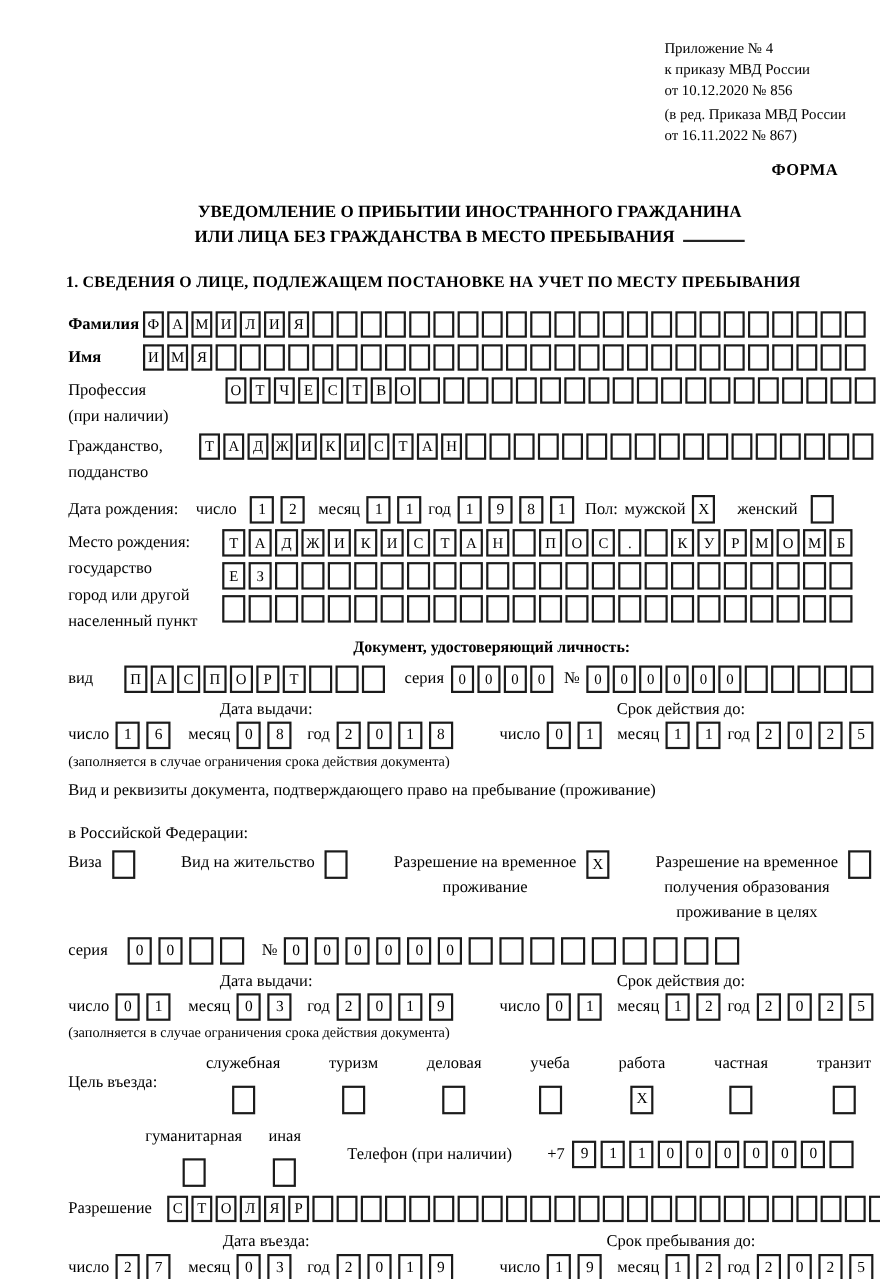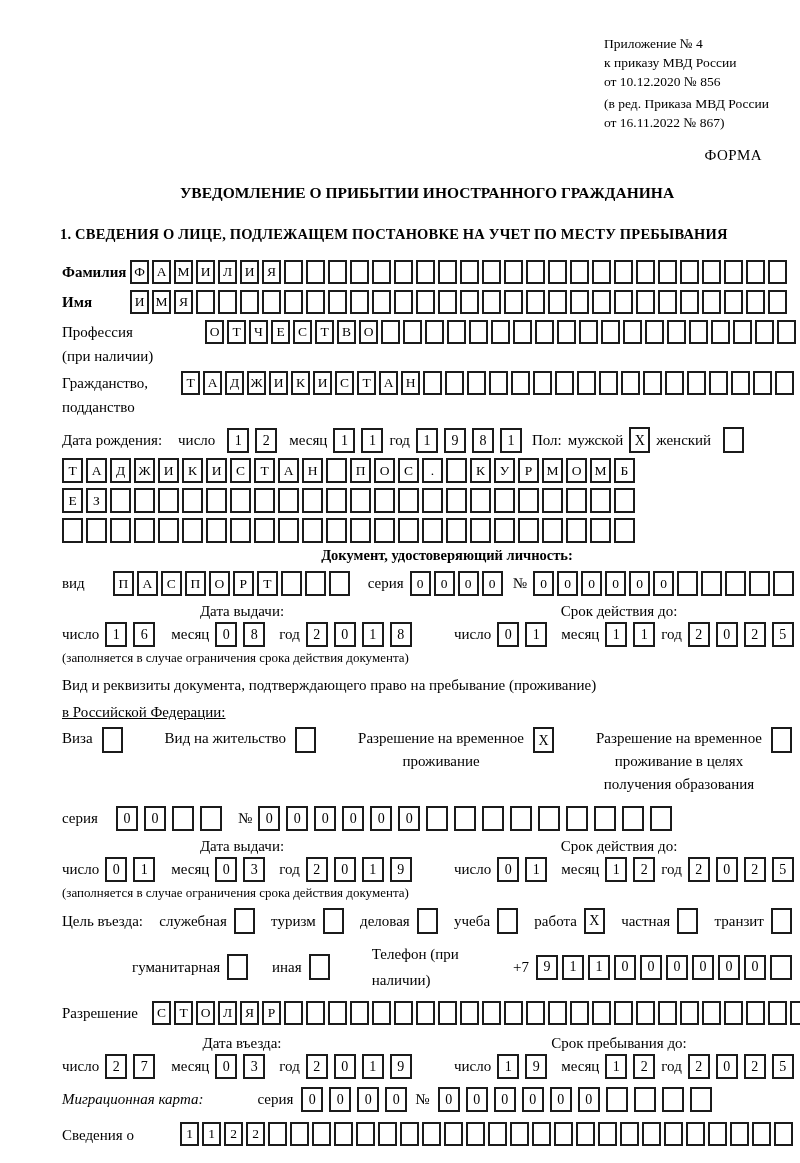--- a/index.html
+++ b/index.html
@@ -2,21 +2,21 @@
 <html><head>
 <meta charset="utf-8">
 <style>
   html,body{margin:0;padding:0;background:#ffffff;color:#000;}
   body{font-family:"Liberation Serif", serif;}
   .page{position:relative;width:800px;height:1163px;box-sizing:border-box;
         padding:34px 8px 0 62px;overflow:hidden;background:#fff;}
   
   .hdr{width:184px;margin-left:auto;margin-right:4px;font-size:13.5px;line-height:19px;}
   .hdr-ed{margin-top:3px;}
-  .forma{font-weight:normal;text-align:right;margin:15px 30px 0 0;font-size:15px;letter-spacing:.4px;}
+  .forma{font-weight:bold;text-align:right;margin:15px 30px 0 0;font-size:15px;letter-spacing:.4px;}
   
   .title{text-align:center;font-weight:bold;font-size:15.5px;line-height:23px;margin-top:17px;}
   .blankline{display:inline-block;width:56px;height:13px;border-bottom:2px solid #222;margin-left:8px;}
   .sec{font-weight:bold;font-size:14.5px;margin:22px 0 17px -2px;letter-spacing:.2px;white-space:nowrap;}
   
   .row{display:flex;align-items:flex-start;margin-bottom:6px;font-size:15px;line-height:24px;}
   .lbl{flex:0 0 auto;}
   .w68{width:68px;font-weight:bold;} .w143{width:143px;} .w119{width:119px;} .w140{width:140px;}
   .mlbl div{line-height:24px;}
   .boxes{display:flex;gap:3px;flex-wrap:nowrap;}
@@ -38,21 +38,21 @@
   .drow{display:flex;align-items:center;gap:6px;line-height:25px;}
   .note{font-size:13px;margin:3px 2px 7px 0;}
   
   .opt-row{display:flex;align-items:flex-start;justify-content:space-between;font-size:15px;
            line-height:23px;margin:2px 0 10px 0;}
   .opt{display:flex;align-items:flex-start;gap:9px;}
   .opt-text{text-align:center;}
   
   .purpose-row{display:flex;align-items:center;justify-content:space-between;font-size:15px;
                margin-bottom:7px;line-height:26px;}
-  .pgroup{display:flex;align-items:center;gap:7px;}
+  .pgroup{display:flex;align-items:center;gap:7px;flex-direction:column;}
   .purpose-row2{display:flex;align-items:center;font-size:15px;margin:0 0 8px 70px;line-height:26px;}
   
   .mig{display:flex;align-items:center;gap:8px;font-size:15px;margin:8px 0 10px 0;line-height:25px;}
   
   .rep{display:flex;font-size:15px;}
   .rep-lbl{flex:0 0 auto;width:118px;line-height:26px;}
   .rep-main{flex:1;}
 </style>
 </head>
 <body>
@@ -63,20 +63,21 @@
     <div>Приложение № 4</div>
     <div>к приказу МВД России</div>
     <div>от 10.12.2020 № 856</div>
     <div class="hdr-ed">(в ред. Приказа МВД России</div>
     <div>от 16.11.2022 № 867)</div>
   </div>
   <div class="forma">ФОРМА</div>
 
   <div class="title">
     <div>УВЕДОМЛЕНИЕ О ПРИБЫТИИ ИНОСТРАННОГО ГРАЖДАНИНА</div>
+    <div><span>ИЛИ ЛИЦА БЕЗ ГРАЖДАНСТВА В МЕСТО ПРЕБЫВАНИЯ</span><span class="blankline"></span></div>
   </div>
 
   <div class="sec">1. СВЕДЕНИЯ О ЛИЦЕ, ПОДЛЕЖАЩЕМ ПОСТАНОВКЕ НА УЧЕТ ПО МЕСТУ ПРЕБЫВАНИЯ</div>
 
   <div class="row">
     <span class="lbl w68">Фамилия</span>
     <span class="boxes">
         <span class="box">Ф</span>
         <span class="box">А</span>
         <span class="box">М</span>
@@ -234,25 +235,31 @@
     <span>год</span>
     <span class="boxes bd">
         <span class="box">1</span>
         <span class="box">9</span>
         <span class="box">8</span>
         <span class="box">1</span>
       </span>
     <span style="margin-left:4px;">Пол:</span>
     <span>мужской</span>
     <span class="cb">X</span>
-    <span style="margin-left:0;">женский</span>
+    <span style="margin-left:14px;">женский</span>
     <span class="cb" style="margin-left:6px;"></span>
   </div>
 
   <div class="row" style="margin-bottom:2px;">
+    <span class="lbl w140 mlbl" style="line-height:28px;">
+      <div>Место рождения:</div>
+      <div>государство</div>
+      <div>город или другой</div>
+      <div>населенный пункт</div>
+    </span>
     <span class="stack" style="gap:5px;">
       <span class="boxes bm">
           <span class="box">Т</span>
           <span class="box">А</span>
           <span class="box">Д</span>
           <span class="box">Ж</span>
           <span class="box">И</span>
           <span class="box">К</span>
           <span class="box">И</span>
           <span class="box">С</span>
@@ -410,21 +417,21 @@
             <span class="box">2</span>
             <span class="box">5</span>
           </span>
       </div>
     </div>
   </div>
   <div class="note">(заполняется в случае ограничения срока действия документа)</div>
 
   <div style="font-size:15px;line-height:25px;">
     <div>Вид и реквизиты документа, подтверждающего право на пребывание (проживание)</div>
-    <div style="margin-top:2px;text-decoration:underline;">в Российской Федерации:</div>
+    <div style="margin-top:14px;">в Российской Федерации:</div>
   </div>
 
   <div class="opt-row">
     <span class="opt">
       <span class="opt-text">Виза</span>
       <span class="cb"></span>
     </span>
     <span class="opt">
       <span class="opt-text">Вид на жительство</span>
       <span class="cb"></span>
@@ -432,22 +439,22 @@
     <span class="opt">
       <span class="opt-text">
         <div>Разрешение на временное</div>
         <div>проживание</div>
       </span>
       <span class="cb">X</span>
     </span>
     <span class="opt">
       <span class="opt-text">
         <div>Разрешение на временное</div>
+        <div>получения образования</div>
         <div>проживание в целях</div>
-        <div>получения образования</div>
       </span>
       <span class="cb"></span>
     </span>
   </div>
 
   <div class="drow" style="font-size:15px;margin-bottom:4px;">
     <span style="margin-right:12px;">серия</span>
     <span class="boxes bd">
         <span class="box">0</span>
         <span class="box">0</span>

